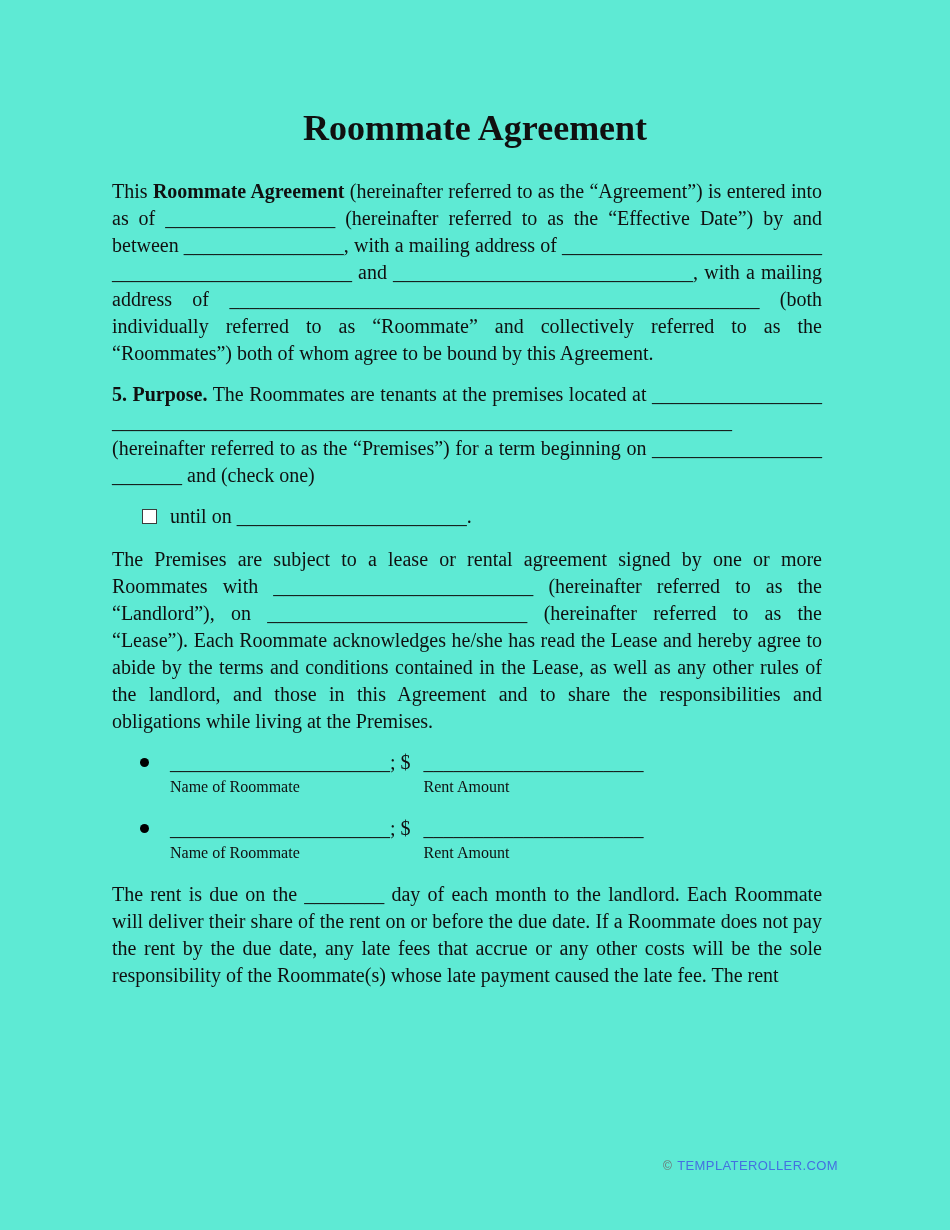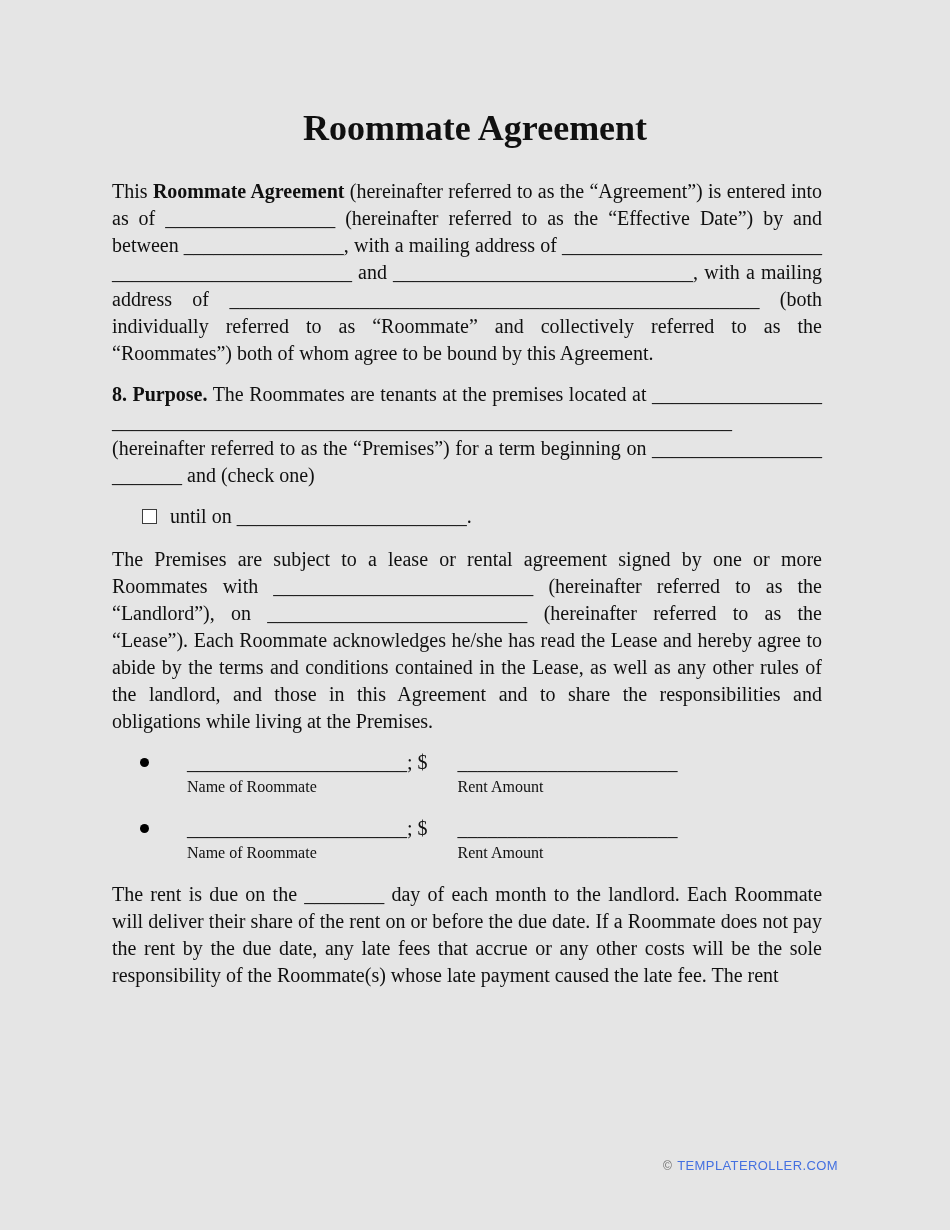--- a/index.html
+++ b/index.html
@@ -3,21 +3,21 @@
 <meta charset="utf-8">
 <title>Roommate Agreement</title>
 <style>
   html, body { margin: 0; padding: 0; background: #ffffff; }
 
   .page {
     position: relative;
     width: 950px;
     height: 1230px;
     margin: 0 auto;
-    background: #e5e5e5;
+    background: #5eead4;
     box-sizing: border-box;
     padding: 106px 112px 0 112px;
     font-family: "Liberation Serif", "DejaVu Serif", serif;
     font-size: 20px;
     line-height: 27px;
     color: #101010;
     overflow: hidden;
   }
 
   .doc-title {
@@ -64,21 +64,21 @@
   }
   .bullet-dot {
     flex: none;
     width: 9px;
     height: 9px;
     border-radius: 50%;
     background: #000000;
     margin: 9px 21px 0 0;
   }
   .bullet-body { display: flex; align-items: flex-start; }
-  .bcol { display: flex; flex-direction: column; margin-left: 17px; }
+  .bcol { display: flex; flex-direction: column; }
   .bline { white-space: nowrap; }
   .sub-label {
     text-align: left;
     font-size: 16px;
     line-height: 20px;
     margin-top: 1px;
   }
   .bsep { margin-right: 8px; white-space: pre; }
 
   .page-footer {
@@ -95,21 +95,21 @@
 </style>
 </head>
 <body>
 
 <div class="page">
 
   <h1 class="doc-title">Roommate Agreement</h1>
 
   <p class="para"><span>This </span><strong>Roommate Agreement</strong><span> (hereinafter referred to as the “Agreement”) is entered into as of </span><span class="blank">_________________</span><span> (hereinafter referred to as the “Effective Date”) by and between </span><span class="blank">________________</span><span>, with a mailing address of </span><span class="blank">__________________________________________________</span><span> and </span><span class="blank">______________________________</span><span>, with a mailing address of </span><span class="blank">_____________________________________________________</span><span> (both individually referred to as “Roommate” and collectively referred to as the “Roommates”) both of whom agree to be bound by this Agreement.</span></p>
 
-  <p class="para"><strong>8. Purpose.</strong><span> The Roommates are tenants at the premises located at </span><span class="blank">_______________________________________________________________________________</span><span> (hereinafter referred to as the “Premises”) for a term beginning on </span><span class="blank">________________________</span><span> and (check one)</span></p>
+  <p class="para"><strong>5. Purpose.</strong><span> The Roommates are tenants at the premises located at </span><span class="blank">_______________________________________________________________________________</span><span> (hereinafter referred to as the “Premises”) for a term beginning on </span><span class="blank">________________________</span><span> and (check one)</span></p>
 
   <div class="check-group">
     <div class="check-item">
       <span class="checkbox"></span>
       <span class="check-text"><span>until on </span><span class="blank">_______________________</span><span>.</span></span>
     </div>
   </div>
 
   <p class="para"><span>The Premises are subject to a lease or rental agreement signed by one or more Roommates with </span><span class="blank">__________________________</span><span> (hereinafter referred to as the “Landlord”), on </span><span class="blank">__________________________</span><span> (hereinafter referred to as the “Lease”). Each Roommate acknowledges he/she has read the Lease and hereby agree to abide by the terms and conditions contained in the Lease, as well as any other rules of the landlord, and those in this Agreement and to share the responsibilities and obligations while living at the Premises.</span></p>
 

